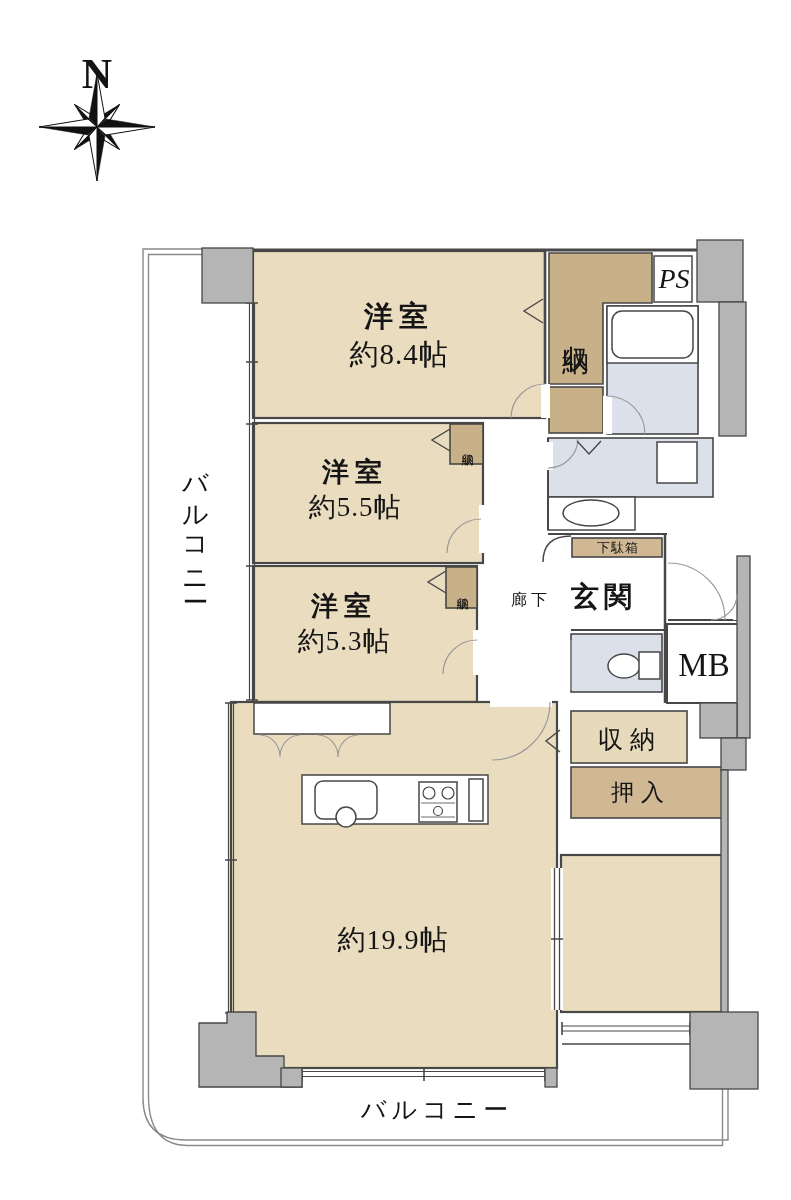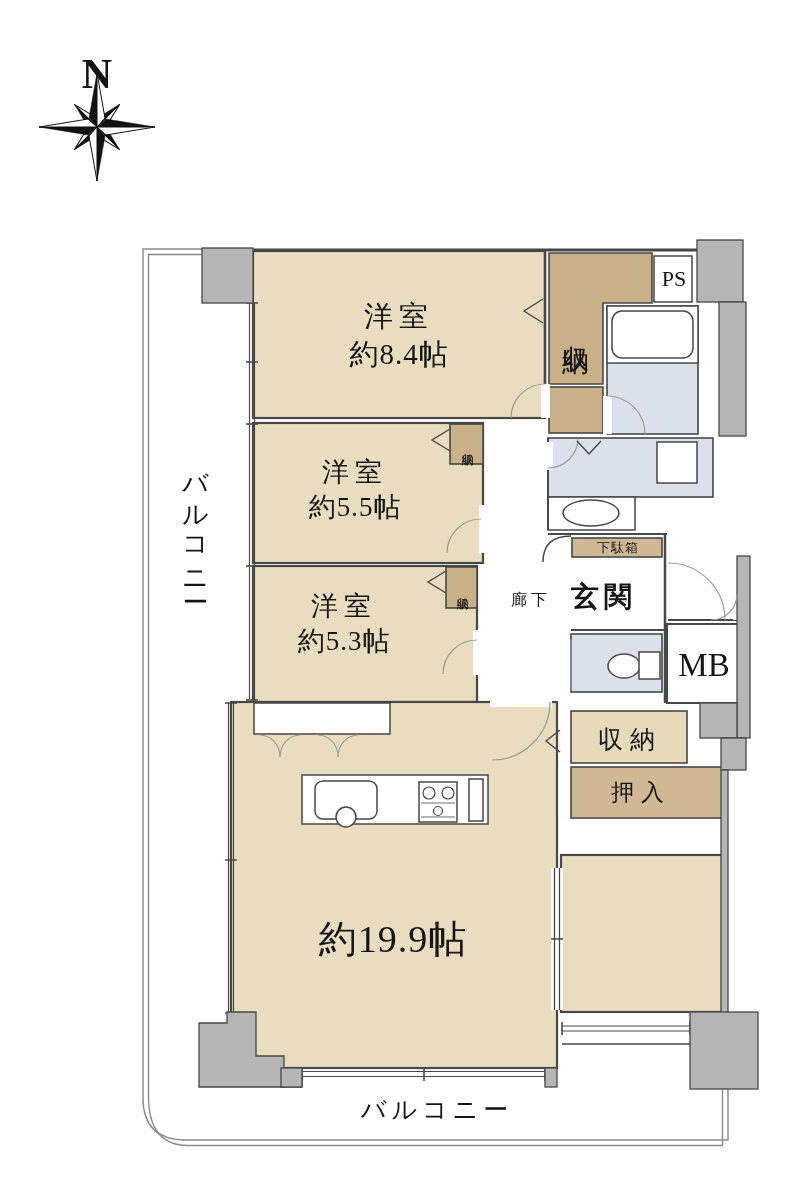--- a/index.html
+++ b/index.html
@@ -18,21 +18,21 @@
   .ln{stroke:var(--wall-line);fill:none;}
   .arc{stroke:#9a9a9a;stroke-width:1.2;fill:none;}
   .rail{stroke:#8a8a8a;stroke-width:1.4;fill:none;}
   .chev{stroke:var(--wall-line);stroke-width:1.4;fill:none;}
   .cN{fill:#111;stroke:#111;stroke-width:.5;}
   .cW{fill:#fff;stroke:#111;stroke-width:1;}
   
   .lbl{position:absolute;transform:translate(-50%,-50%);color:#151515;white-space:nowrap;
        text-align:center;line-height:1.30;}
   .vert{writing-mode:vertical-rl;}
-  .rm-name{letter-spacing:6px;}
+  .rm-name{letter-spacing:6px;font-weight:bold;}
   .rm-size{letter-spacing:1px;}
 </style>
 </head>
 <body>
 
 <div id="stage">
 
 <svg id="plan" width="791" height="1200" viewBox="0 0 791 1200">
 
   <g>
@@ -194,32 +194,32 @@
   <div class="rm-name">洋室</div>
   <div class="rm-size">約5.5帖</div>
 </div>
 
 <div class="lbl" style="left:344px;top:624px;font-size:27px;">
   <div class="rm-name">洋室</div>
   <div class="rm-size">約5.3帖</div>
 </div>
 
 <div class="lbl" style="left:393px;top:940px;font-size:40px;">
-  <div style="font-size:38px;letter-spacing:1px;">約19.9帖</div>
+  <div style="font-size:28px;letter-spacing:1px;">約19.9帖</div>
 </div>
 
 
 <div class="lbl vert" style="left:195px;top:523px;font-size:26px;letter-spacing:4px;">バルコニー</div>
 <div class="lbl" style="left:437px;top:1110px;font-size:25px;letter-spacing:5px;">バルコニー</div>
 
 <div class="lbl vert" style="left:575px;top:327px;font-size:27px;letter-spacing:3px;">収納</div>
 <div class="lbl vert" style="left:467px;top:444px;font-size:12px;">収納</div>
 <div class="lbl vert" style="left:462px;top:588px;font-size:12px;">収納</div>
 <div class="lbl" style="left:630px;top:740px;font-size:25px;letter-spacing:7px;">収納</div>
 <div class="lbl" style="left:641px;top:793px;font-size:23px;letter-spacing:7px;">押入</div>
 <div class="lbl" style="left:618px;top:548px;font-size:13px;letter-spacing:1px;">下駄箱</div>
 
 <div class="lbl" style="left:531px;top:600px;font-size:16px;letter-spacing:4px;">廊下</div>
 <div class="lbl" style="left:604px;top:597px;font-size:28px;letter-spacing:5px;font-weight:bold;">玄関</div>
-<div class="lbl" style="left:674px;top:279px;font-size:22px;">PS</div>
+<div class="lbl" style="left:674px;top:279px;font-size:28px;font-style:italic;">PS</div>
 <div class="lbl" style="left:704px;top:665px;font-size:33px;">MB</div>
 
 </div>
 
 </body></html>

